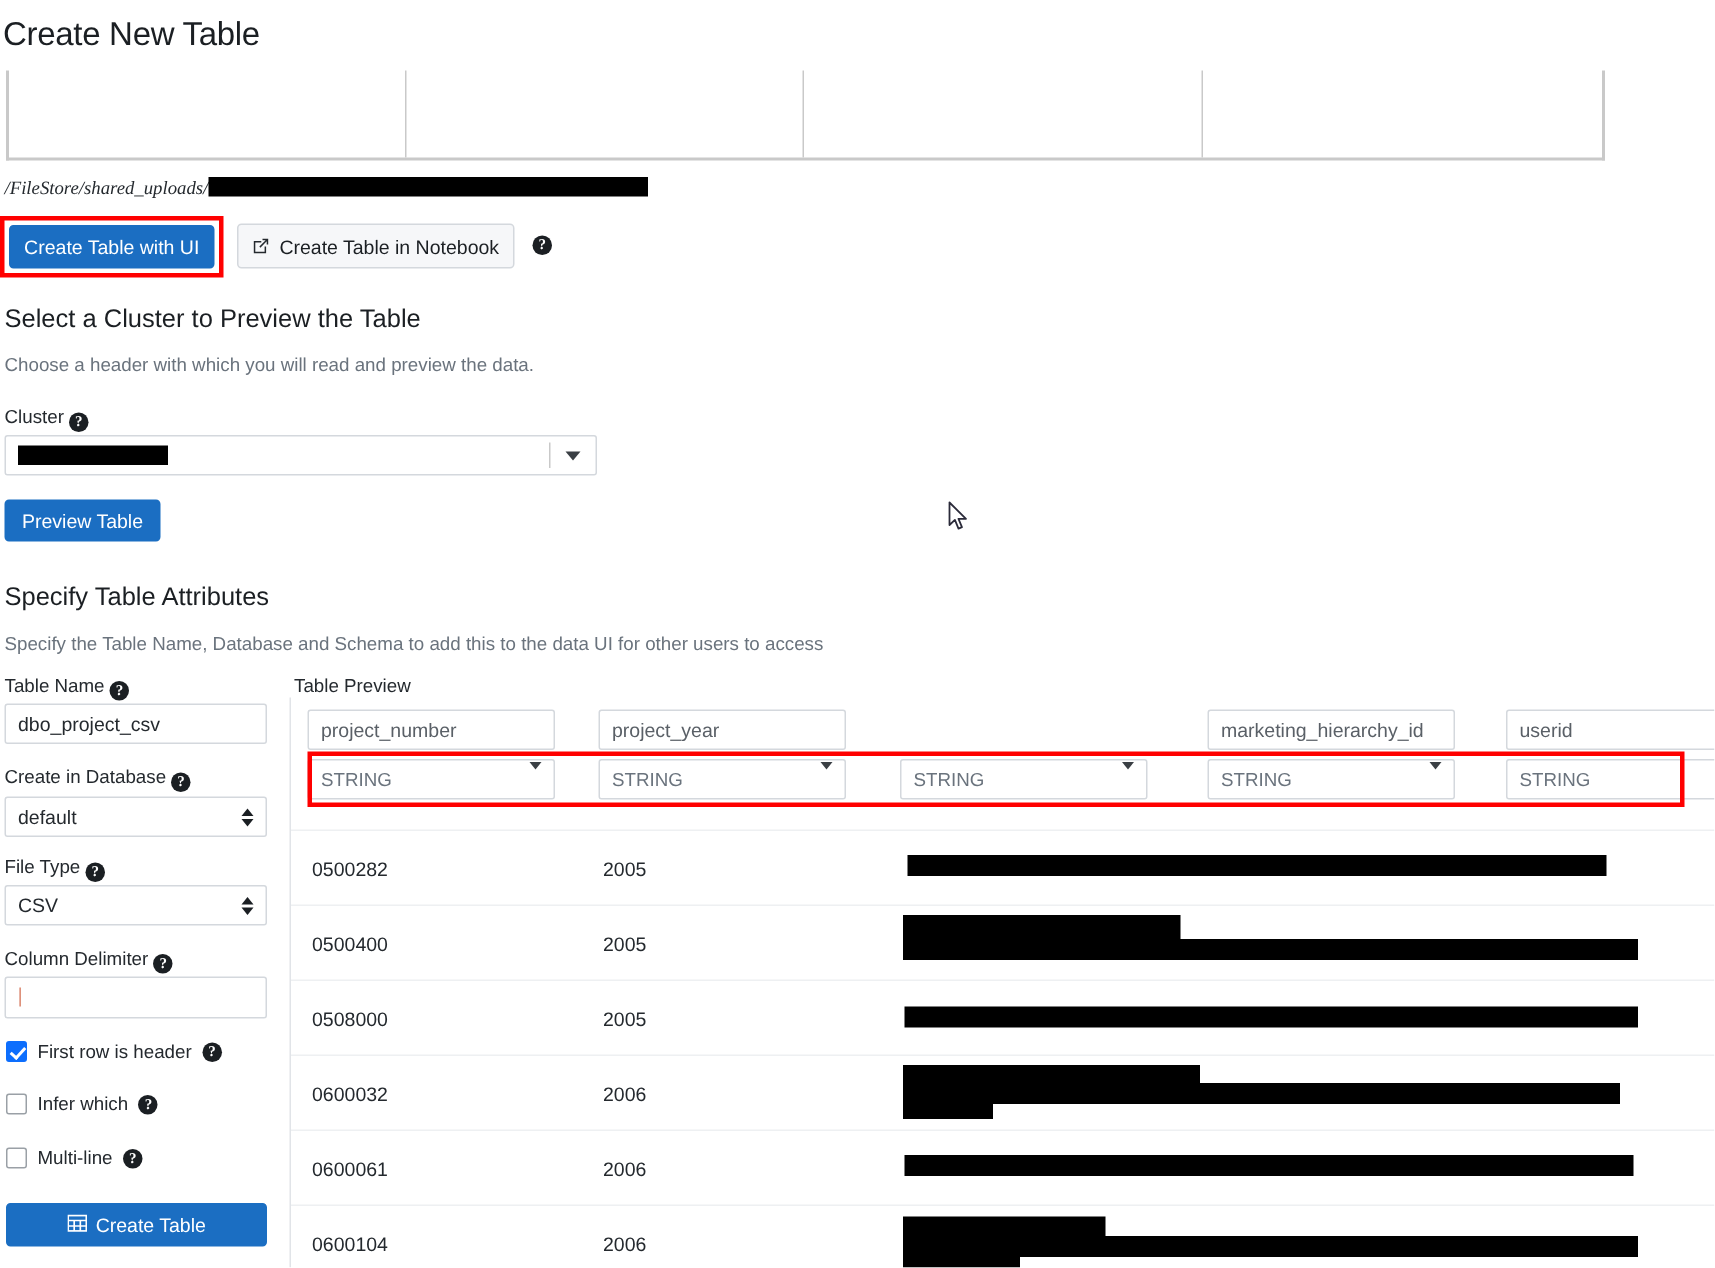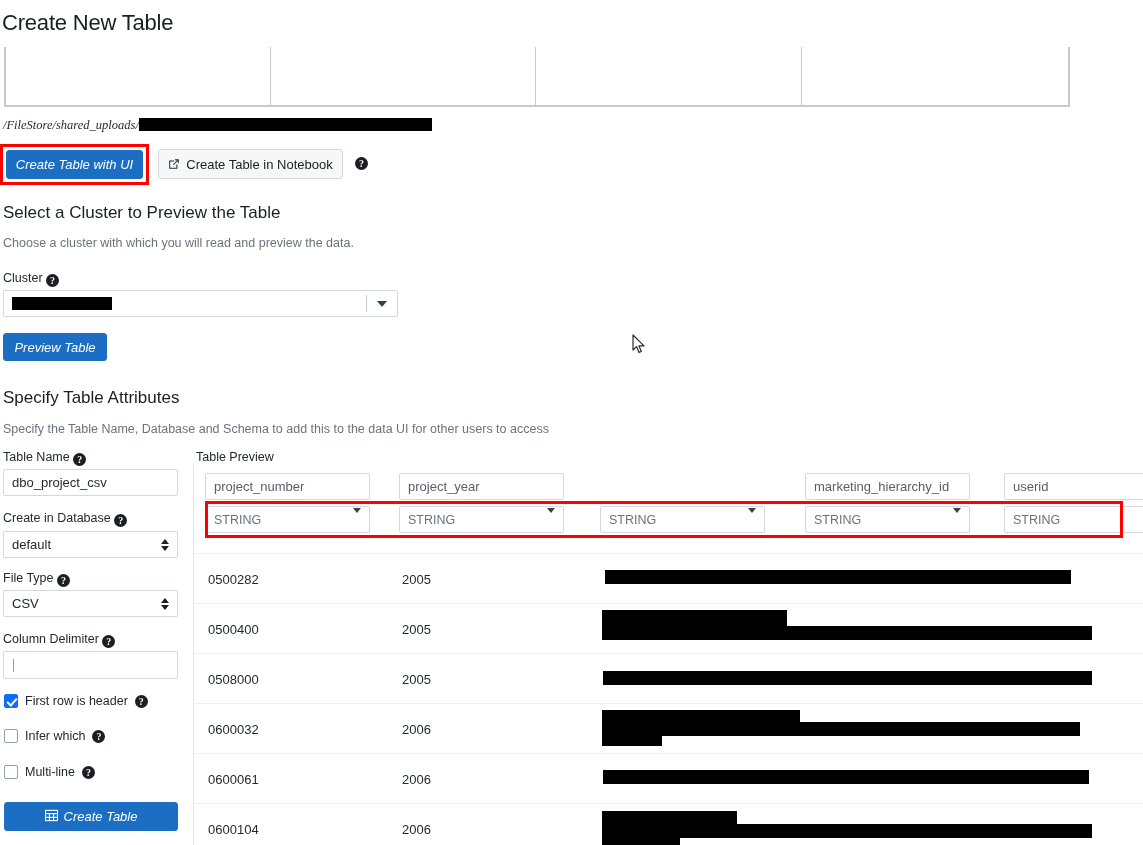--- a/index.html
+++ b/index.html
@@ -51,21 +51,21 @@
   .btn {
     font-family: "Liberation Sans", sans-serif;
     font-size: 13px;
     border-radius: 3px;
     cursor: pointer;
     display: inline-flex; align-items: center; justify-content: center;
     gap: 6px;
     white-space: nowrap;
   }
   .btn-primary {
-    background: #1b6ec2; color: #fff; border: 1px solid #1b6ec2; font-style: italic;
+    background: #1b6ec2; color: #fff; border: 1px solid #1b6ec2;
   }
   .btn-default {
     background: #f6f7f9; color: #1b1f23; border: 1px solid #d4d8dd;
   }
   #btn-create-ui { position: absolute; left: 6px; top: 150px; width: 137px; height: 29px; }
   #btn-create-notebook { position: absolute; left: 158px; top: 149px; width: 185px; height: 30px; }
   .ext-icon { display:inline-block; width:12px; height:12px; position:relative; }
   .ext-icon svg { display:block; }
 
   .help-icon {
@@ -228,21 +228,21 @@
         <path d="M1.2 2.6h5.0v1.0H2.2v6.2h6.2V6.4h1.0v4.4H1.2z" fill="#24292e"></path>
         <path d="M7.0 1.2h3.8v3.8h-1.0V2.9L5.6 7.1 4.9 6.4 9.1 2.2H7.0z" fill="#24292e"></path>
       </svg>
     </span>
     <span>Create Table in Notebook</span>
   </button>
 
   <span class="help-icon" id="help-top">?</span>
 
   <div class="section-h" id="h-cluster">Select a Cluster to Preview the Table</div>
-  <div class="section-sub" id="sub-cluster">Choose a cluster with which you will read and preview the data.</div>
+  <div class="section-sub" id="sub-cluster">Choose a header with which you will read and preview the data.</div>
 
   <div class="fld-label" id="lbl-cluster">
     <span>Cluster</span>
     <span class="help-icon">?</span>
   </div>
 
   <div class="ctrl" id="sel-cluster">
     <span class="redact-bar"></span>
     <span class="divider"></span>
     <span class="chev">

